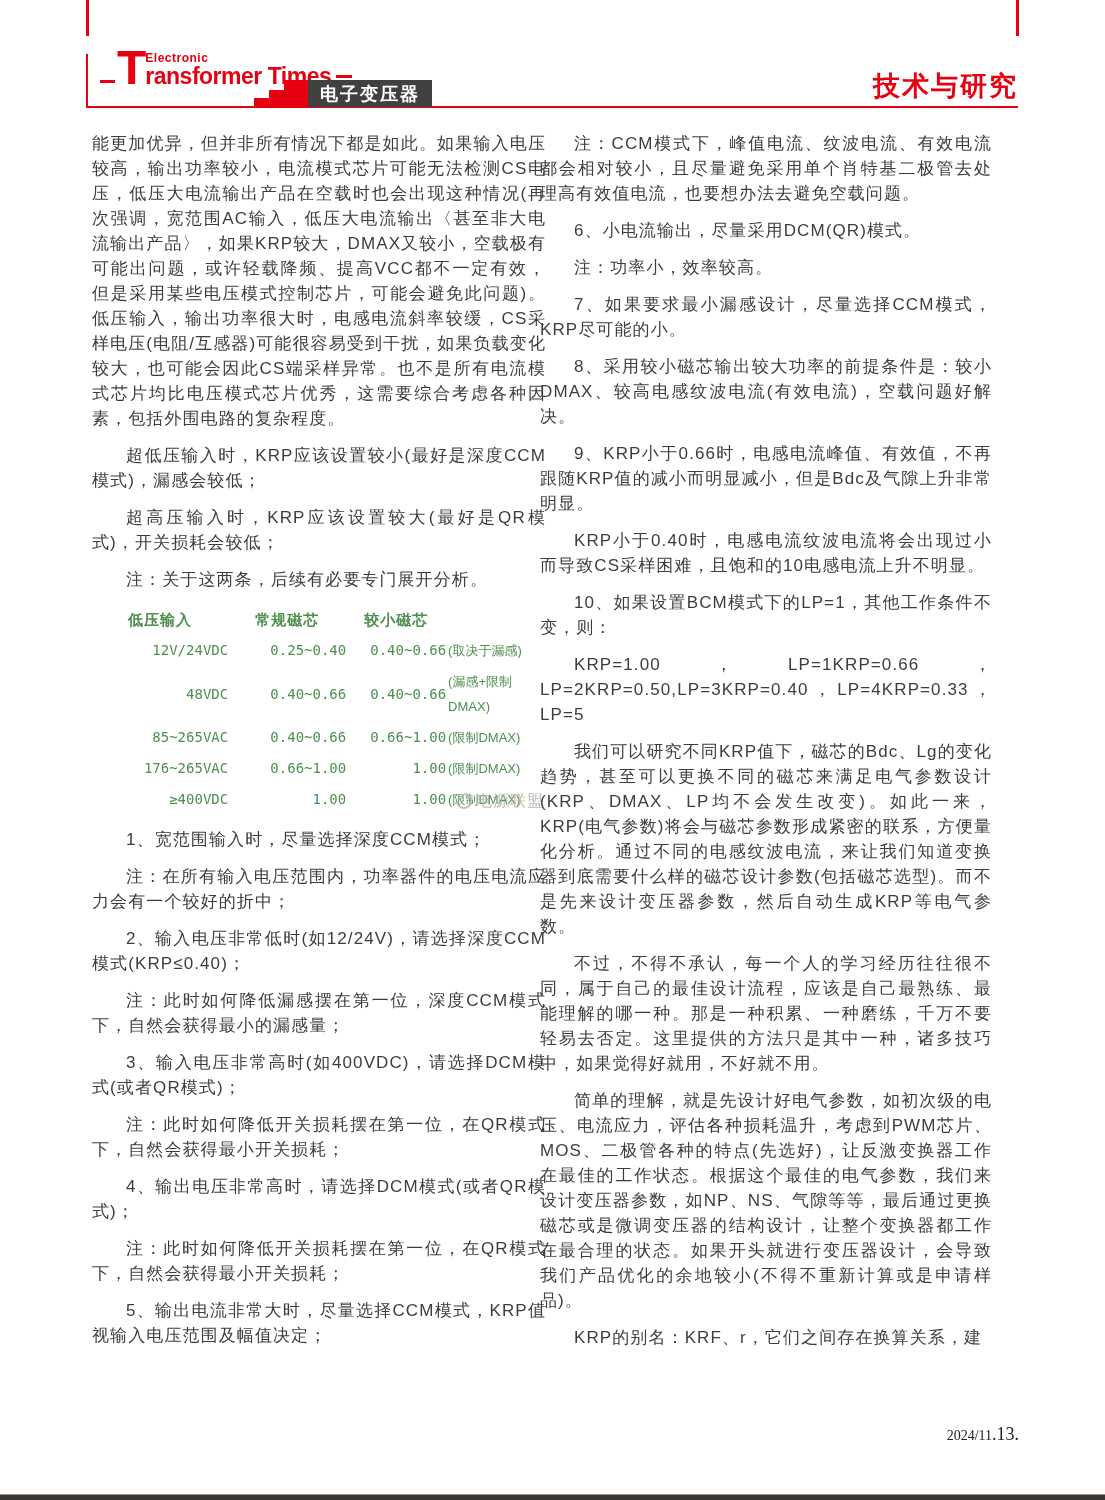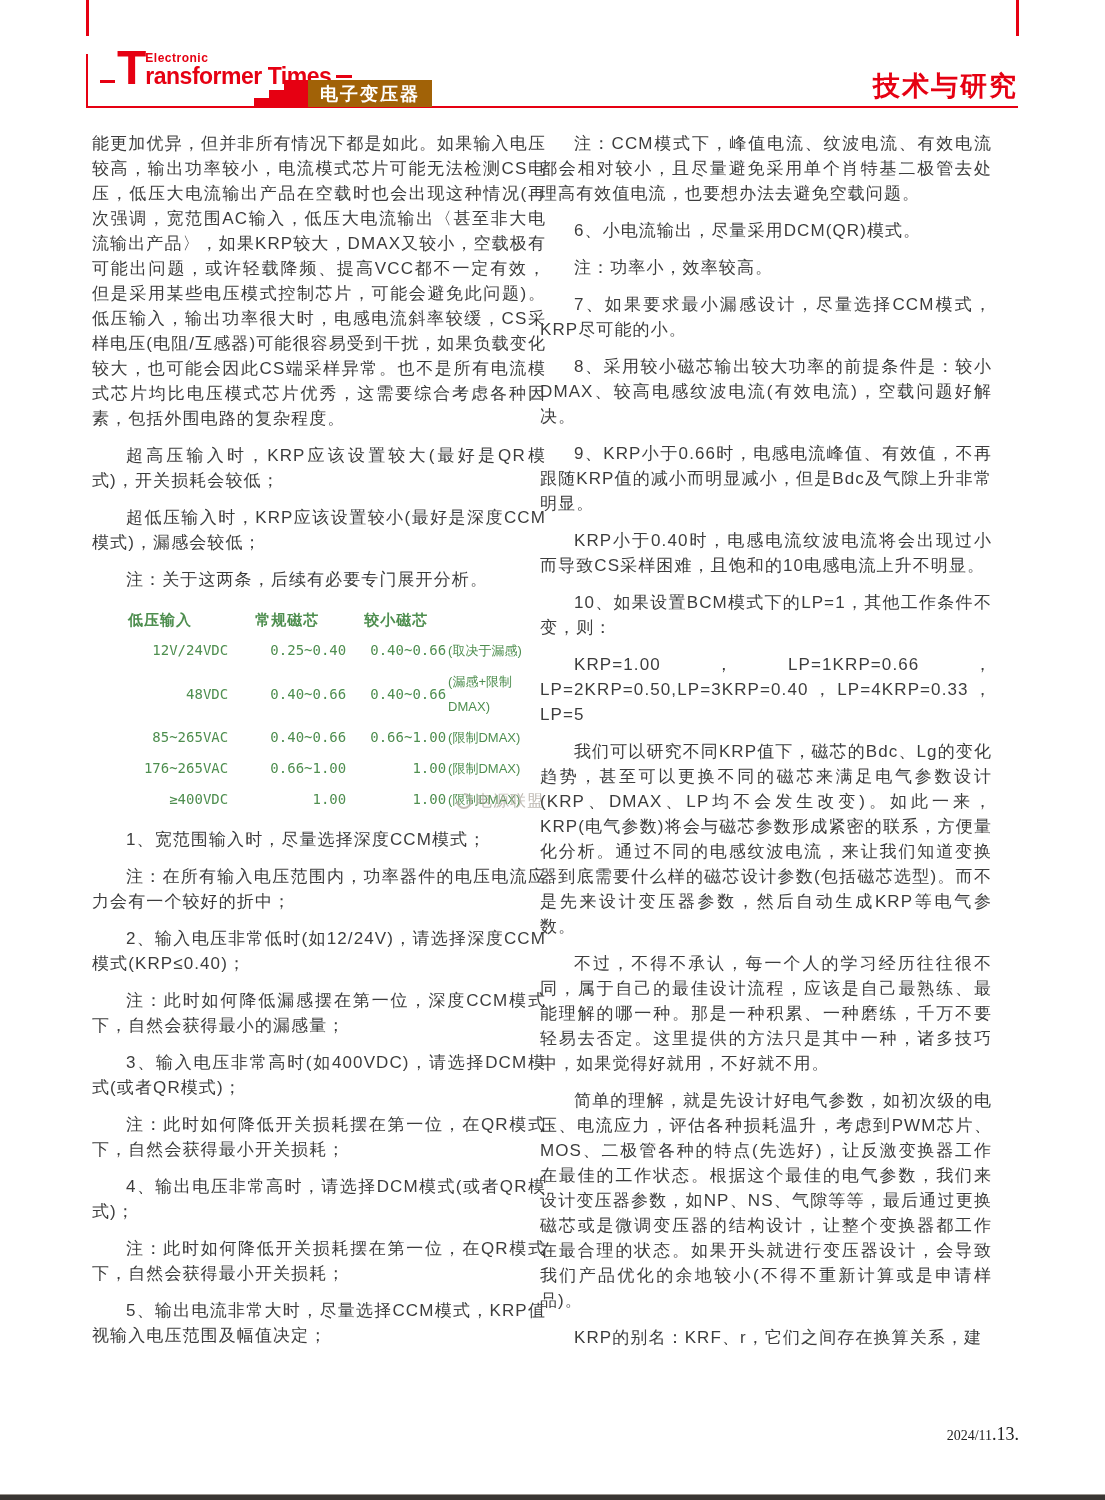--- a/index.html
+++ b/index.html
@@ -23,21 +23,21 @@
   .logo .sub{font-size:12px;font-weight:bold;line-height:12px;letter-spacing:.5px;}
   .logo .main{font-size:23px;font-weight:bold;line-height:25px;display:flex;align-items:center;letter-spacing:-.5px;}
   .logo .dash2{display:inline-block;width:16px;height:3px;background:#e60012;margin-left:5px;}
 
   .stairs{position:absolute;left:254px;top:80px;width:56px;height:27px;}
   .stairs i{position:absolute;bottom:0;background:#e60012;}
   .stairs i.s1{left:0;width:18px;height:9px;}
   .stairs i.s2{left:15px;width:18px;height:17px;}
   .stairs i.s3{left:30px;width:26px;height:27px;}
 
-  .banner{position:absolute;left:308px;top:80px;width:124px;height:27px;background:#a16207;
+  .banner{position:absolute;left:308px;top:80px;width:124px;height:27px;background:#404040;
     color:#fff;font-size:18px;font-weight:bold;text-align:center;line-height:28px;letter-spacing:2px;}
   .section{position:absolute;right:87px;top:68px;color:#e60012;font-size:27px;font-weight:bold;letter-spacing:2px;}
 
   
   .col{position:absolute;top:131px;font-size:17px;line-height:25px;color:#3d3d3d;
     text-align:justify;letter-spacing:1.1px;}
   .col p{margin:0 0 12px;text-indent:2em;}
   .col p.noind{text-indent:0;}
   .col-left{left:92px;width:454px;}
   .col-right{left:540px;width:452px;}
@@ -90,22 +90,22 @@
   <div class="stairs">
     <i class="s1"></i>
     <i class="s2"></i>
     <i class="s3"></i>
   </div>
   <div class="banner">电子变压器</div>
   <div class="section">技术与研究</div>
 
   <div class="col col-left">
     <p class="noind">能更加优异，但并非所有情况下都是如此。如果输入电压较高，输出功率较小，电流模式芯片可能无法检测CS电压，低压大电流输出产品在空载时也会出现这种情况(再次强调，宽范围AC输入，低压大电流输出〈甚至非大电流输出产品〉，如果KRP较大，DMAX又较小，空载极有可能出问题，或许轻载降频、提高VCC都不一定有效，但是采用某些电压模式控制芯片，可能会避免此问题)。低压输入，输出功率很大时，电感电流斜率较缓，CS采样电压(电阻/互感器)可能很容易受到干扰，如果负载变化较大，也可能会因此CS端采样异常。也不是所有电流模式芯片均比电压模式芯片优秀，这需要综合考虑各种因素，包括外围电路的复杂程度。</p>
+    <p>超低压输入时，KRP应该设置较小(最好是深度CCM模式)，漏感会较低；</p>
     <p>超高压输入时，KRP应该设置较大(最好是QR模式)，开关损耗会较低；</p>
-    <p>超低压输入时，KRP应该设置较小(最好是深度CCM模式)，漏感会较低；</p>
     <p>注：关于这两条，后续有必要专门展开分析。</p>
 
     <div class="tbl-wrap">
       <table class="tbl">
         <tbody>
             <tr>
           <th class="c1">低压输入</th>
           <th class="c2">常规磁芯</th>
           <th class="c3">较小磁芯</th>
           <th class="c4"></th>

